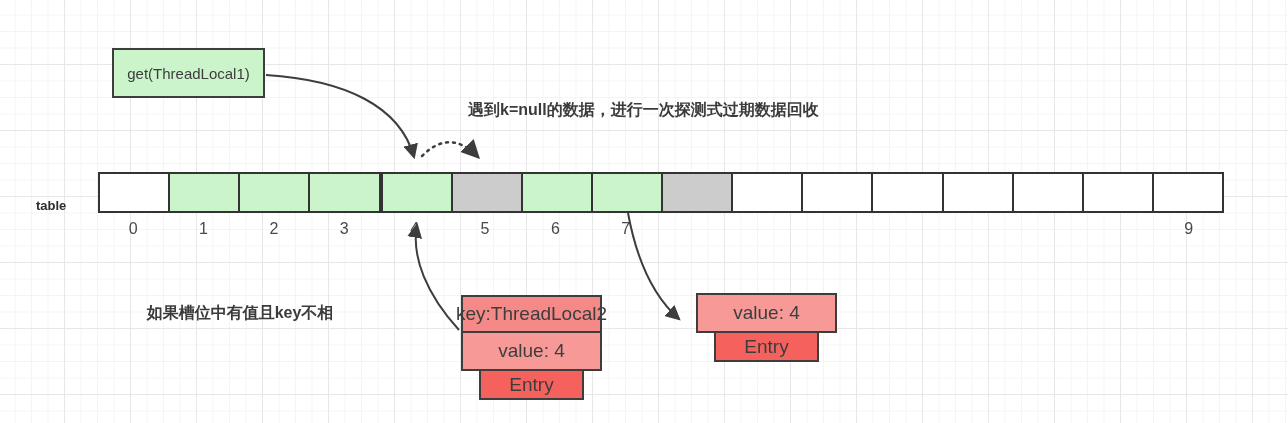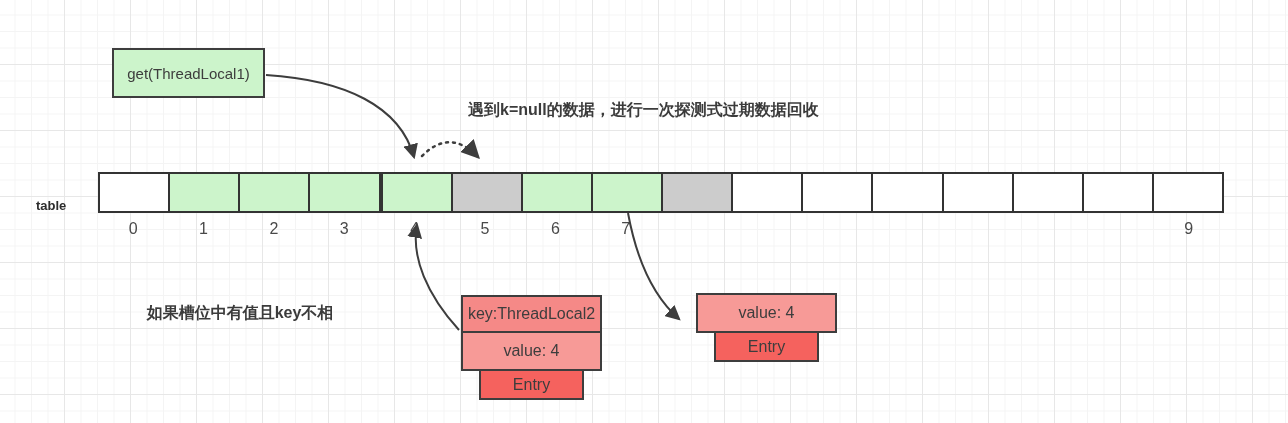--- a/index.html
+++ b/index.html
@@ -95,21 +95,21 @@
   }
 
   .entry-box {
     position: absolute;
     width: 141px;
     z-index: 4;
   }
   .entry-box .row {
     border: 2px solid #3d3d3d;
     display: flex; align-items: center; justify-content: center;
-    font-size: 16px; color: #3d3d3d;
+    font-size: 19px; color: #3d3d3d;
   }
   .entry-box .key   { height: 38px; background: #f58987; }
   .entry-box .value { height: 40px; background: #f79a97; margin-top: -2px; }
   .entry-box .tag   { height: 31px; background: #f5625e; margin: -2px auto 0 auto; width: 105px; }
 </style>
 </head>
 <body>
 
 <div class="canvas">
 

